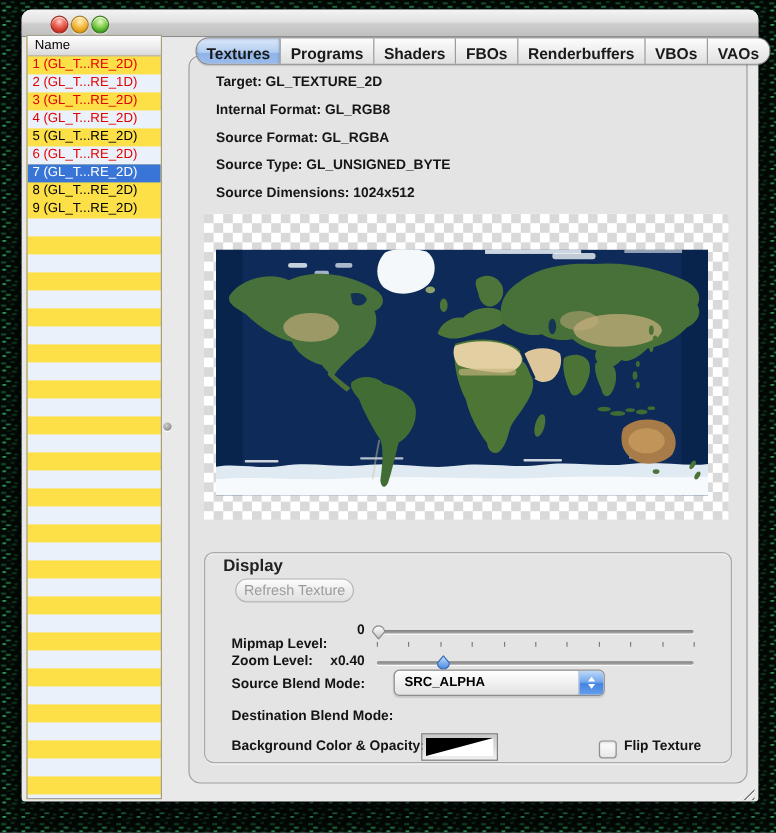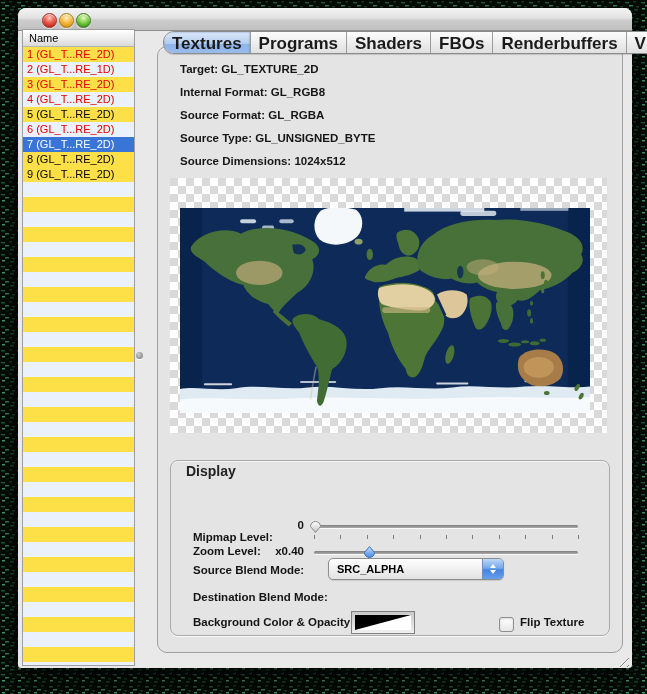--- a/index.html
+++ b/index.html
@@ -33,21 +33,21 @@
   .splitter-dimple{position:absolute;left:118px;top:344px;width:7px;height:7px;border-radius:50%;
     background:radial-gradient(circle at 40% 35%,#cfcfcf,#8f8f8f 70%);box-shadow:0 1px 0 #fff;}
 
   
   .tabbox{position:absolute;left:139px;top:38px;width:466px;height:607px;background:#e4e4e4;
     border:1px solid #9f9f9f;border-radius:10px;box-sizing:border-box;
     box-shadow:inset 0 1px 0 rgba(255,255,255,.65);}
   .tabstrip{position:absolute;left:145px;top:23px;height:21px;display:inline-flex;
     border:1px solid #8b8b8b;border-radius:11px;overflow:hidden;background:#efefef;
     box-shadow:0 1px 1px rgba(0,0,0,.15);}
-  .tab{display:flex;align-items:center;padding:12px 8px;font-size:17px;font-weight:600;color:#1a1a1a;
+  .tab{display:flex;align-items:center;padding:12px 8px;font-size:13px;font-weight:600;color:#1a1a1a;
     background:linear-gradient(180deg,#fdfdfd 0%,#ececec 50%,#dcdcdc 100%);border-left:1px solid #9b9b9b;}
   .tab:first-child{border-left:none;}
   .tab.selected{background:linear-gradient(180deg,#dce8f9 0%,#b3cdf0 48%,#8fb4e8 52%,#9cbeee 100%);
     box-shadow:inset 0 0 2px rgba(20,60,140,.5);}
 
   
   .details{position:absolute;left:162px;top:53px;font-size:11.5px;font-weight:600;color:#161616;}
   .detail-line{height:23px;line-height:16px;white-space:nowrap;}
 
   
@@ -263,20 +263,21 @@
           <ellipse cx="916" cy="462" rx="7" ry="5" fill="#4c7336"></ellipse>
           <ellipse cx="992" cy="448" rx="5" ry="10" transform="rotate(30 992 448)" fill="#4c7336"></ellipse>
           <ellipse cx="1002" cy="470" rx="5" ry="9" transform="rotate(30 1002 470)" fill="#4c7336"></ellipse>
         </svg>
       </div>
     </div>
 
     <div class="display-label">Display</div>
     <div class="display-box">
 
+      <div class="refresh-btn">Refresh Texture</div>
 
       <div class="form-label" style="left:22px;top:70px;">Mipmap Level:</div>
       <div class="form-value" style="left:100px;top:58px;width:33px;">0</div>
       <div class="slider-track" style="left:143px;top:64px;width:264px;">
         <span class="thumb" id="mipthumb" style="top: -6px; left: calc(0.5% - 7px);">
           <svg width="15" height="14" viewBox="0 0 15 14">
             <defs>
                 <linearGradient id="gw" x1="0" y1="0" x2="0" y2="1">
               <stop offset="0" stop-color="#fdfdfd"></stop>
                   <stop offset=".6" stop-color="#dcdcdc"></stop>

